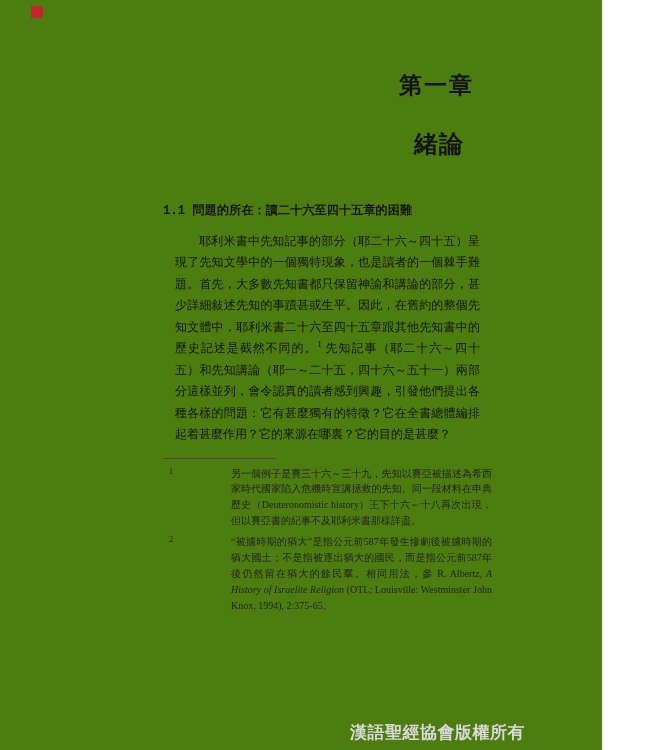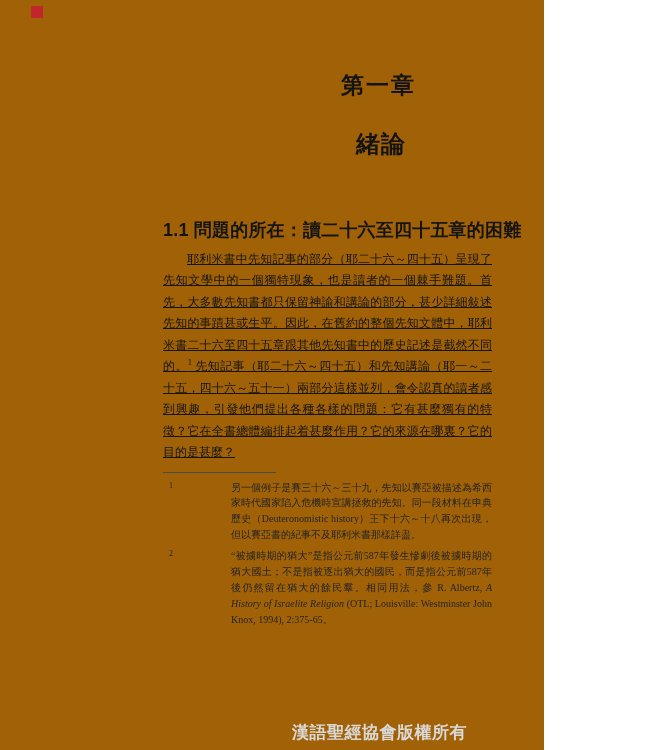--- a/index.html
+++ b/index.html
@@ -1,39 +1,39 @@
 <!DOCTYPE html>
 <html lang="zh-Hant"><head>
 <meta charset="utf-8">
 <style>
   html,body { margin:0; padding:0; background:#ffffff; }
   .page {
-    position:relative; width:532px; height:750px; background:#a16207;
-    font-family:"Liberation Serif", serif; color:#141414; overflow:hidden;padding-left:12px;
+    position:relative; width:602px; height:750px; background:#4d7c0f;
+    font-family:"Liberation Serif", serif; color:#141414; overflow:hidden;
   }
   .corner-mark { position:absolute; width:12px; height:12px; }
   .mark-tl { left:31px; top:6px; }
   .mark-tr { left:633px; top:2px; }
   .chapter-number {
     position:absolute; top:70px; right:128px;
     font-size:23px; font-weight:bold; letter-spacing:2px; white-space:nowrap;
   }
   .chapter-title {
     position:absolute; top:128px; right:138px;
     font-size:24px; font-weight:bold; letter-spacing:1px; white-space:nowrap;
   }
   .content { position:absolute; left:163px; top:202px; width:329px; }
   .section-heading {
-    font-family:Liberation Sans, sans-serif;
-    font-size:18px; font-weight:bold; margin:16px 0 7px 0; white-space:nowrap;
+    font-family:Liberation Mono, monospace;
+    font-size:12px; font-weight:bold; margin:0 0 7px 0; white-space:nowrap;
     letter-spacing:0.2px;
   }
   p.body-par {
     font-size:12px; line-height:21.45px; text-align:justify; text-justify:inter-ideograph;
-    text-indent:2em; margin:0;text-decoration:underline;
+    text-indent:2em; margin:12px;
   }
   p.body-par sup { font-size:8.5px; line-height:0; }
   .fn-rule { width:113px; height:0; border-top:1px solid #4a4a4a; margin:8px 0 7px 0; }
   .footnote { display:flex; font-size:10px; line-height:15.9px; color:#242424; }
   .footnote + .footnote { margin-top:5px; }
   .fn-marker {
     flex:0 0 30px; width:30px; box-sizing:border-box; padding-left:6px;
     font-size:8px; position:relative; top:-2px;
   }
   .fn-text { flex:1; text-align:justify; text-justify:inter-ideograph;margin-left:38px; }

